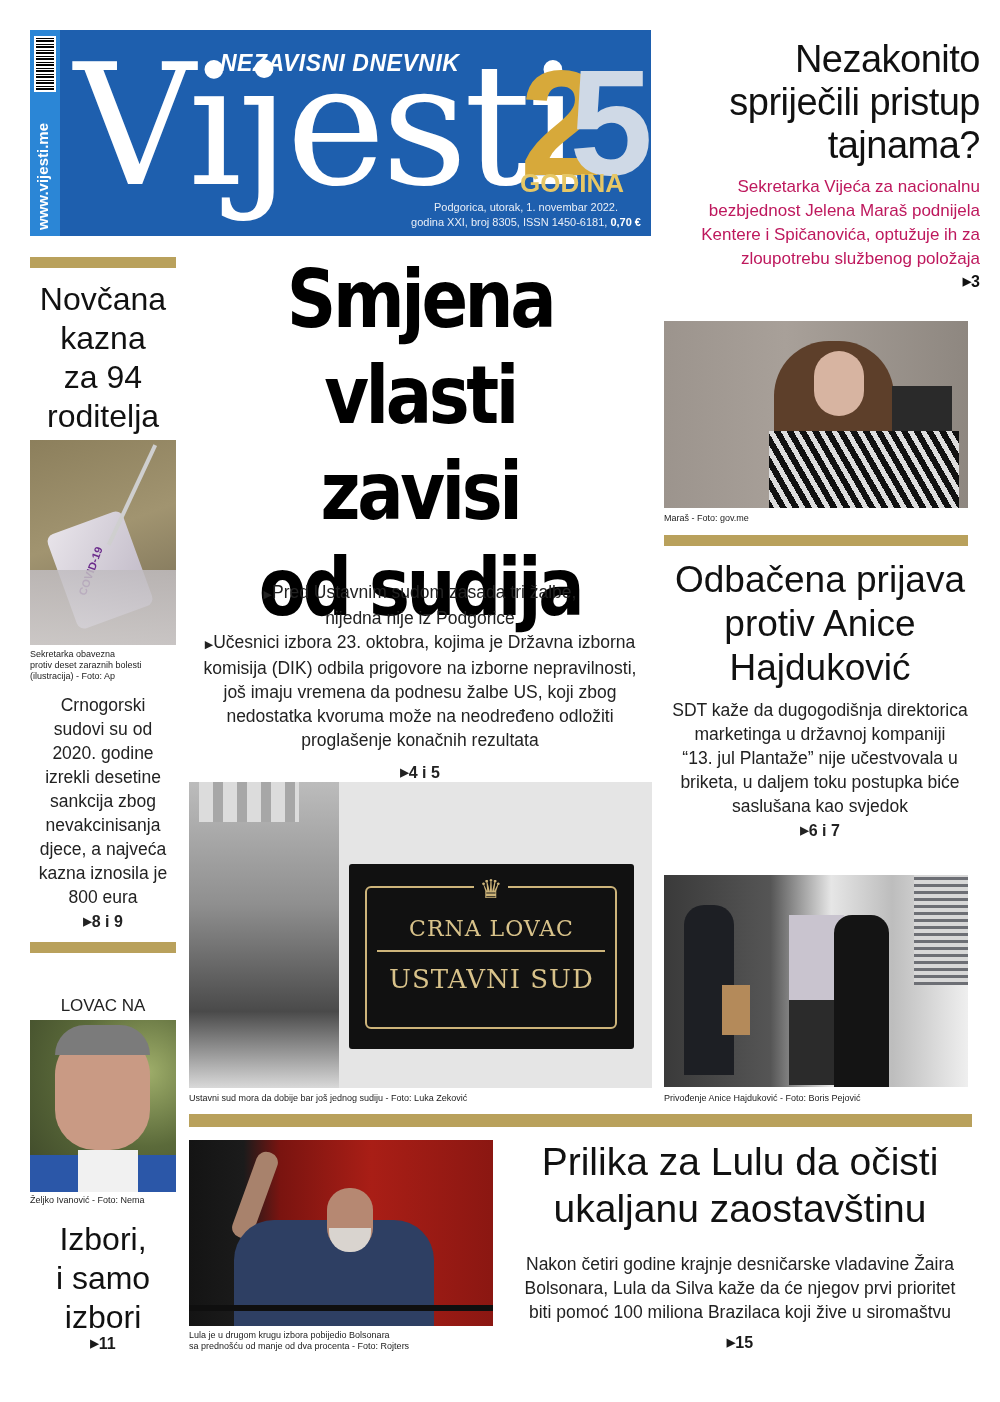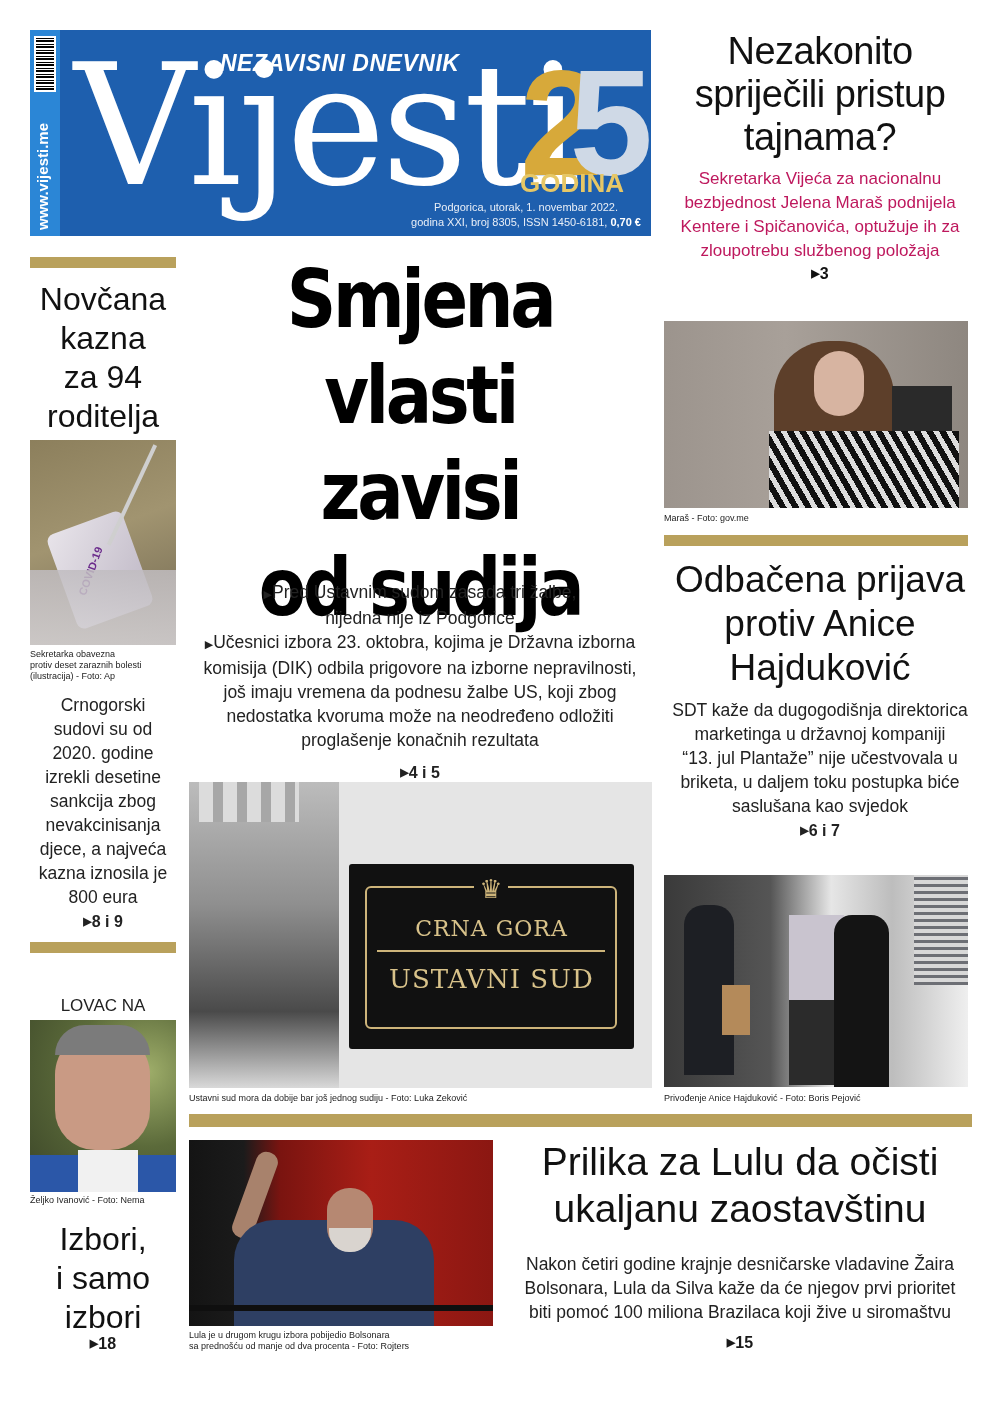--- a/index.html
+++ b/index.html
@@ -52,21 +52,21 @@
   <div class="anniv-num">
     <span class="two">2</span><span class="five">5</span>
   </div>
   <div class="anniv-label">GODINA</div>
   <div class="date">
     <div>Podgorica, utorak, 1. novembar 2022.</div>
     <div><span>godina XXI, broj 8305, ISSN 1450-6181,</span> <b>0,70 €</b></div>
   </div>
 </div>
 
-<div class="abs center hd" style="left:660px; top:30px; width:320px;">
+<div class="abs center hd" style="left:660px; top:38px; width:320px;text-align:right;">
   <div style="font-size:38px; line-height:43px; font-weight:normal; letter-spacing:-0.5px;">
     <div>Nezakonito</div>
     <div>spriječili pristup</div>
     <div>tajnama?</div>
   </div>
   <div style="font-size:17px; line-height:24px; margin-top:8px; color:#be185d;">
     <div>Sekretarka Vijeća za nacionalnu</div>
     <div>bezbjednost Jelena Maraš podnijela</div>
     <div>Kentere i Spičanovića, optužuje ih za</div>
     <div>zloupotrebu službenog položaja</div>
@@ -123,21 +123,21 @@
   <div class="abs" style="left:25px; top:5px; width:95px; height:30px; border-radius:45px 45px 0 0; background:#7b7b7b;"></div>
   <div class="abs" style="left:0; top:135px; width:146px; height:40px; background:#2b57a8;"></div>
   <div class="abs" style="left:48px; top:130px; width:60px; height:45px; background:#f1f1f1;"></div>
 </div>
 <div class="caption" style="left:30px; top:1195px;">Željko Ivanović - Foto: Nema</div>
 <div class="abs center hd" style="left:30px; top:1220px; width:146px; font-size:32px; line-height:39px;">
   <div>Izbori,</div>
   <div>i samo</div>
   <div>izbori</div>
 </div>
-<div class="abs center ref" style="left:30px; top:1335px; width:146px;"><span class="tri">▶</span><span>18</span></div>
+<div class="abs center ref" style="left:30px; top:1335px; width:146px;"><span class="tri">▶</span><span>11</span></div>
 
 <div class="abs center" style="left:185px; top:252px; width:470px; font-family:'DejaVu Sans', sans-serif; font-weight:bold; font-size:80px; line-height:96px; letter-spacing:-4px; color:#000; transform:scaleX(0.86); transform-origin:center top;">
   <div>Smjena</div>
   <div>vlasti zavisi</div>
   <div>od sudija</div>
 </div>
 <div class="abs center" style="left:188px; top:580px; width:464px; font-size:17.5px; line-height:24px; color:#222;">
   <div>
     <div><span style="font-size:11px;">▶</span><span>Pred Ustavnim sudom zasada tri žalbe,</span></div>
     <div>nijedna nije iz Podgorice</div>
@@ -151,21 +151,21 @@
   </div>
   <div class="ref" style="margin-top:8px;"><span class="tri">▶</span><span>4 i 5</span></div>
 </div>
 
 <div class="photo" style="left:189px; top:782px; width:463px; height:306px; background:#e5e5e5;">
   <div class="abs" style="left:0; top:0; width:150px; height:306px; background:linear-gradient(180deg,#bcbcbc 0%,#8f8f8f 40%,#4a4a4a 75%,#d9d9d9 100%);"></div>
   <div class="abs" style="left:10px; top:0; width:100px; height:40px; background:repeating-linear-gradient(90deg,#dcdcdc 0 14px,#a7a7a7 14px 24px);"></div>
   <div class="abs" style="left:160px; top:82px; width:285px; height:185px; background:#111; border-radius:3px;">
     <div class="abs" style="left:16px; top:22px; width:252px; height:143px; border:2px solid #cdb47a; border-radius:6px;"></div>
     <div class="abs" style="left:125px; top:6px; width:34px; height:38px; background:#111; color:#cdb47a; font-size:26px; text-align:center; line-height:38px;">♛</div>
-    <div class="abs center" style="left:0; top:52px; width:285px; font-family:'DejaVu Serif', serif; font-size:22px; color:#d8c28a; letter-spacing:1px;">CRNA GORA</div>
+    <div class="abs center" style="left:0; top:52px; width:285px; font-family:'DejaVu Serif', serif; font-size:22px; color:#d8c28a; letter-spacing:1px;">CRNA LOVAC</div>
     <div class="abs" style="left:28px; top:86px; width:228px; height:2px; background:#cdb47a;"></div>
     <div class="abs center" style="left:0; top:100px; width:285px; font-family:'DejaVu Serif', serif; font-size:26px; color:#d8c28a; letter-spacing:1px;">USTAVNI SUD</div>
   </div>
 </div>
 <div class="caption" style="left:189px; top:1093px;">Ustavni sud mora da dobije bar još jednog sudiju - Foto: Luka Zeković</div>
 
 <div class="gold-bar" style="left:664px; top:535px; width:304px;"></div>
 <div class="abs center hd" style="left:660px; top:558px; width:320px; font-size:37px; line-height:44px;">
   <div>Odbačena prijava</div>
   <div>protiv Anice</div>

